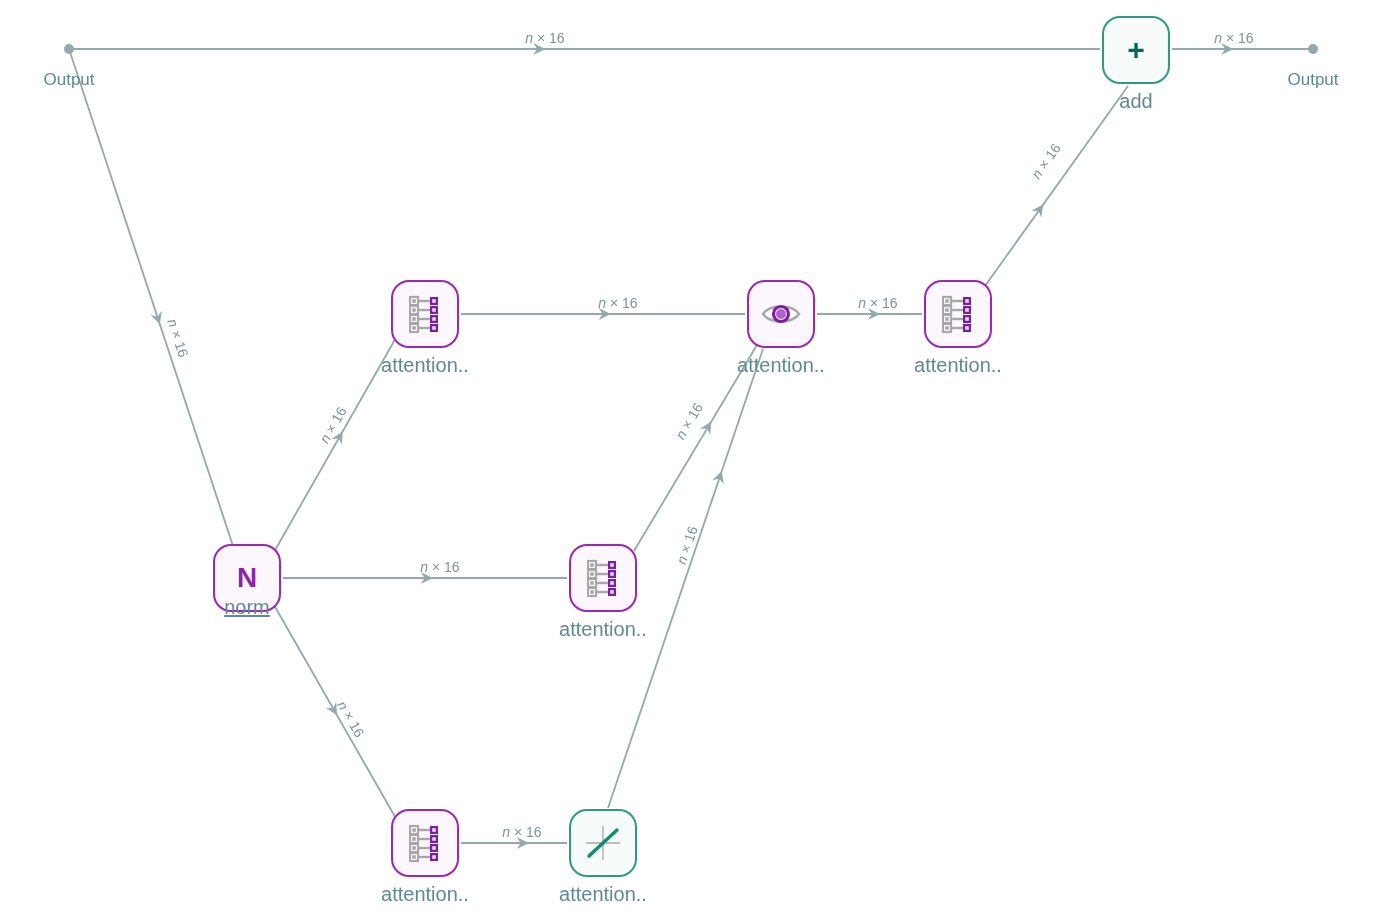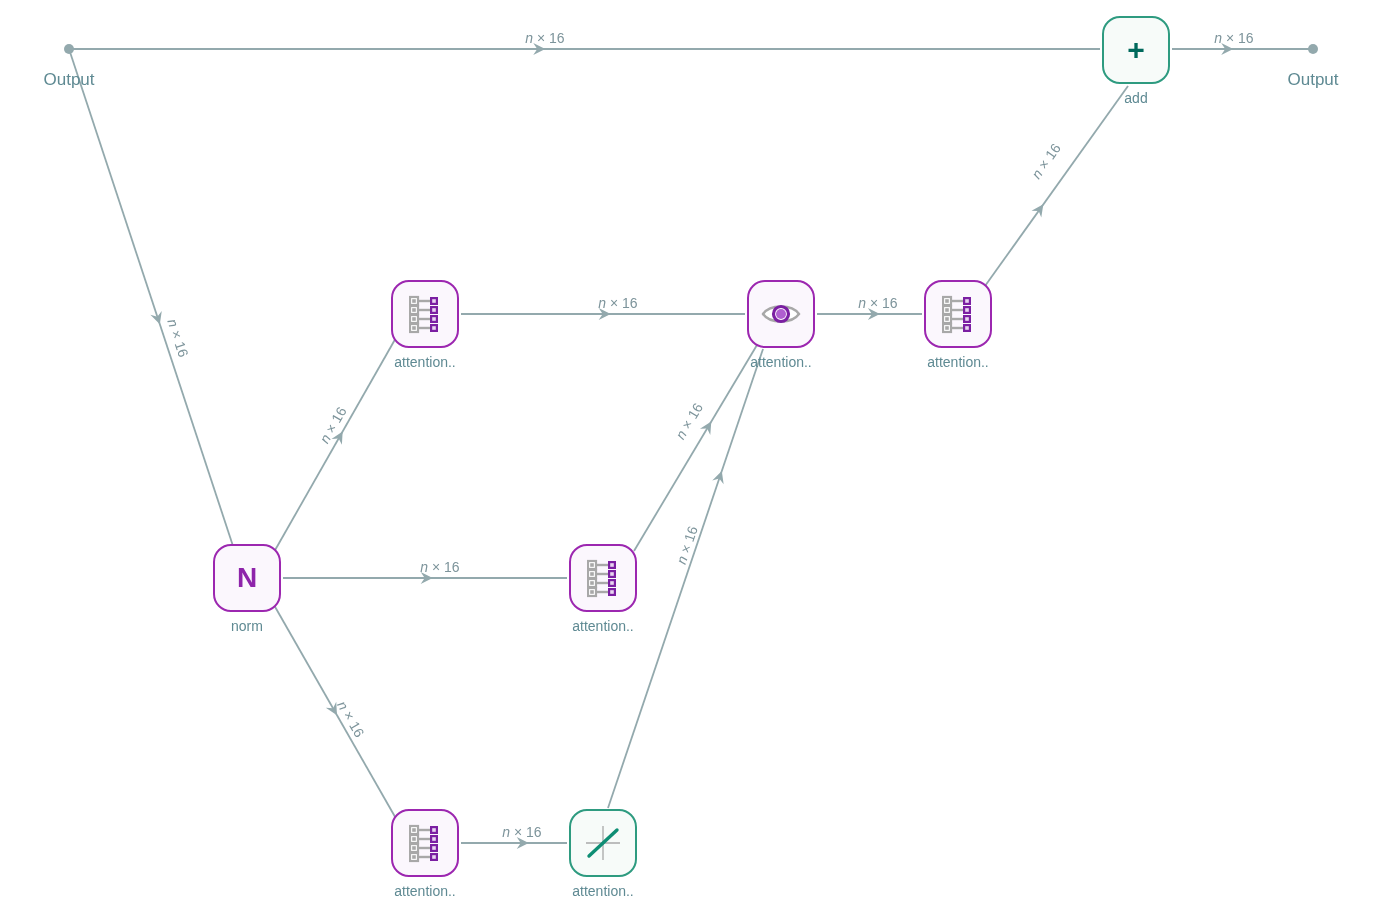--- a/index.html
+++ b/index.html
@@ -39,21 +39,21 @@
   .node.purple {
     border: 2.5px solid #9c27b0;
     background: #fbf7fd;
   }
   .node.teal {
     border: 2.5px solid #2e9b80;
     background: #f7fbf9;
   }
   .node-label {
     position: absolute;
-    font-size: 14px;
+    font-size: 20px;
     color: #5f8a93;
     white-space: nowrap;
     transform: translateX(-50%);
   }
   .endpoint-label {
     position: absolute;
     font-size: 17px;
     color: #5f8a93;
     white-space: nowrap;
     transform: translateX(-50%);
@@ -139,21 +139,21 @@
       <div class="edge-label" style="left: 1234px; top: 38px; transform: translate(-50%, -50%) rotate(0deg);"><i>n</i> × 16</div>
     </div>
   <div id="nodes-layer">
       <div class="node teal" style="left: 1102px; top: 16px;">
         <span class="glyph-plus">+</span>
       </div>
       <div class="node-label" style="left: 1136px; top: 90px;">add</div>
       <div class="node purple" style="left: 213px; top: 544px;">
         <span class="glyph-n">N</span>
       </div>
-      <div class="node-label" style="left: 247px; top: 618px;">norm</div>
+      <div class="node-label" style="left: 247px; top: 596px; text-decoration: underline;">norm</div>
       <div class="node purple" style="left: 391px; top: 280px;">
         <span style="line-height: 0;"><svg width="32" height="40" viewBox="0 0 32 40">
             <line x1="8" y1="7" x2="22" y2="7" stroke="#a8a8a8" stroke-width="2.4"></line>
             <rect x="1" y="3" width="8" height="8" fill="#ffffff" stroke="#a8a8a8" stroke-width="2.2"></rect>
             <rect x="3.2" y="5.2" width="3.6" height="3.6" fill="#a8a8a8"></rect>
             <rect x="21" y="3" width="8" height="8" fill="#7b1fa2"></rect>
             <rect x="23.2" y="5.2" width="3.6" height="3.6" fill="#e8d5f0"></rect>
             <line x1="8" y1="16" x2="22" y2="16" stroke="#a8a8a8" stroke-width="2.4"></line>
             <rect x="1" y="12" width="8" height="8" fill="#ffffff" stroke="#a8a8a8" stroke-width="2.2"></rect>
             <rect x="3.2" y="14.2" width="3.6" height="3.6" fill="#a8a8a8"></rect>

